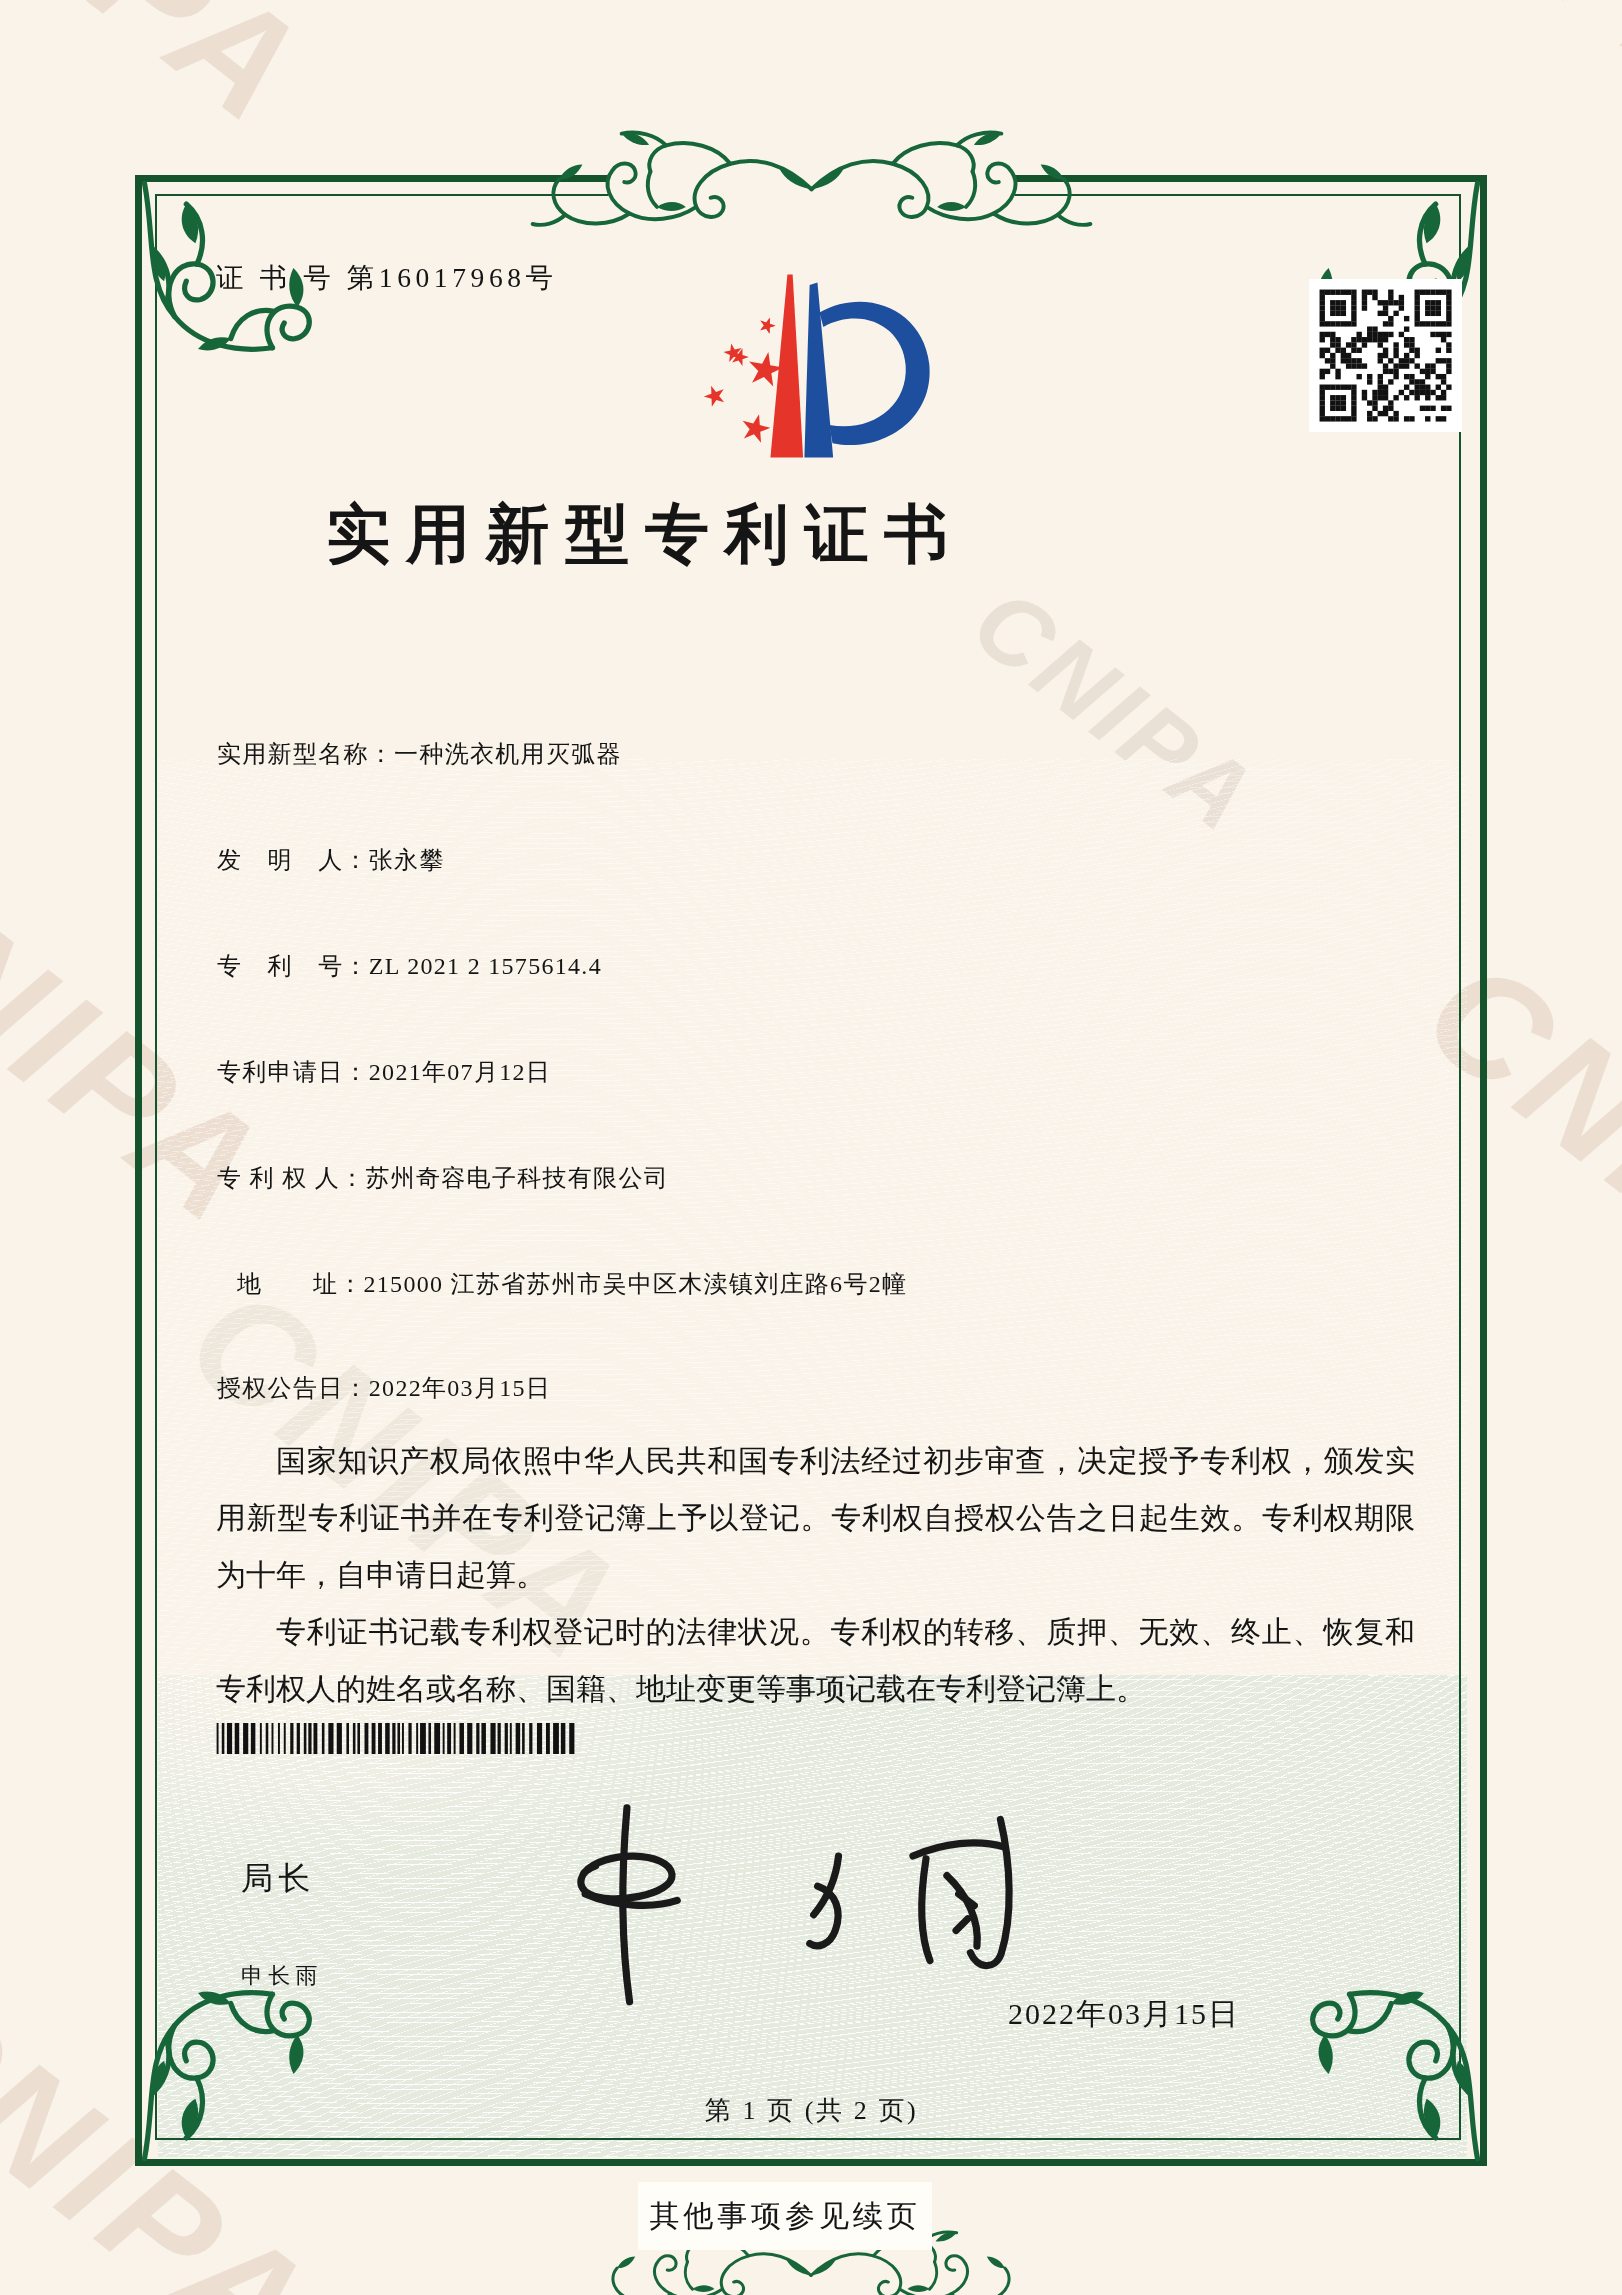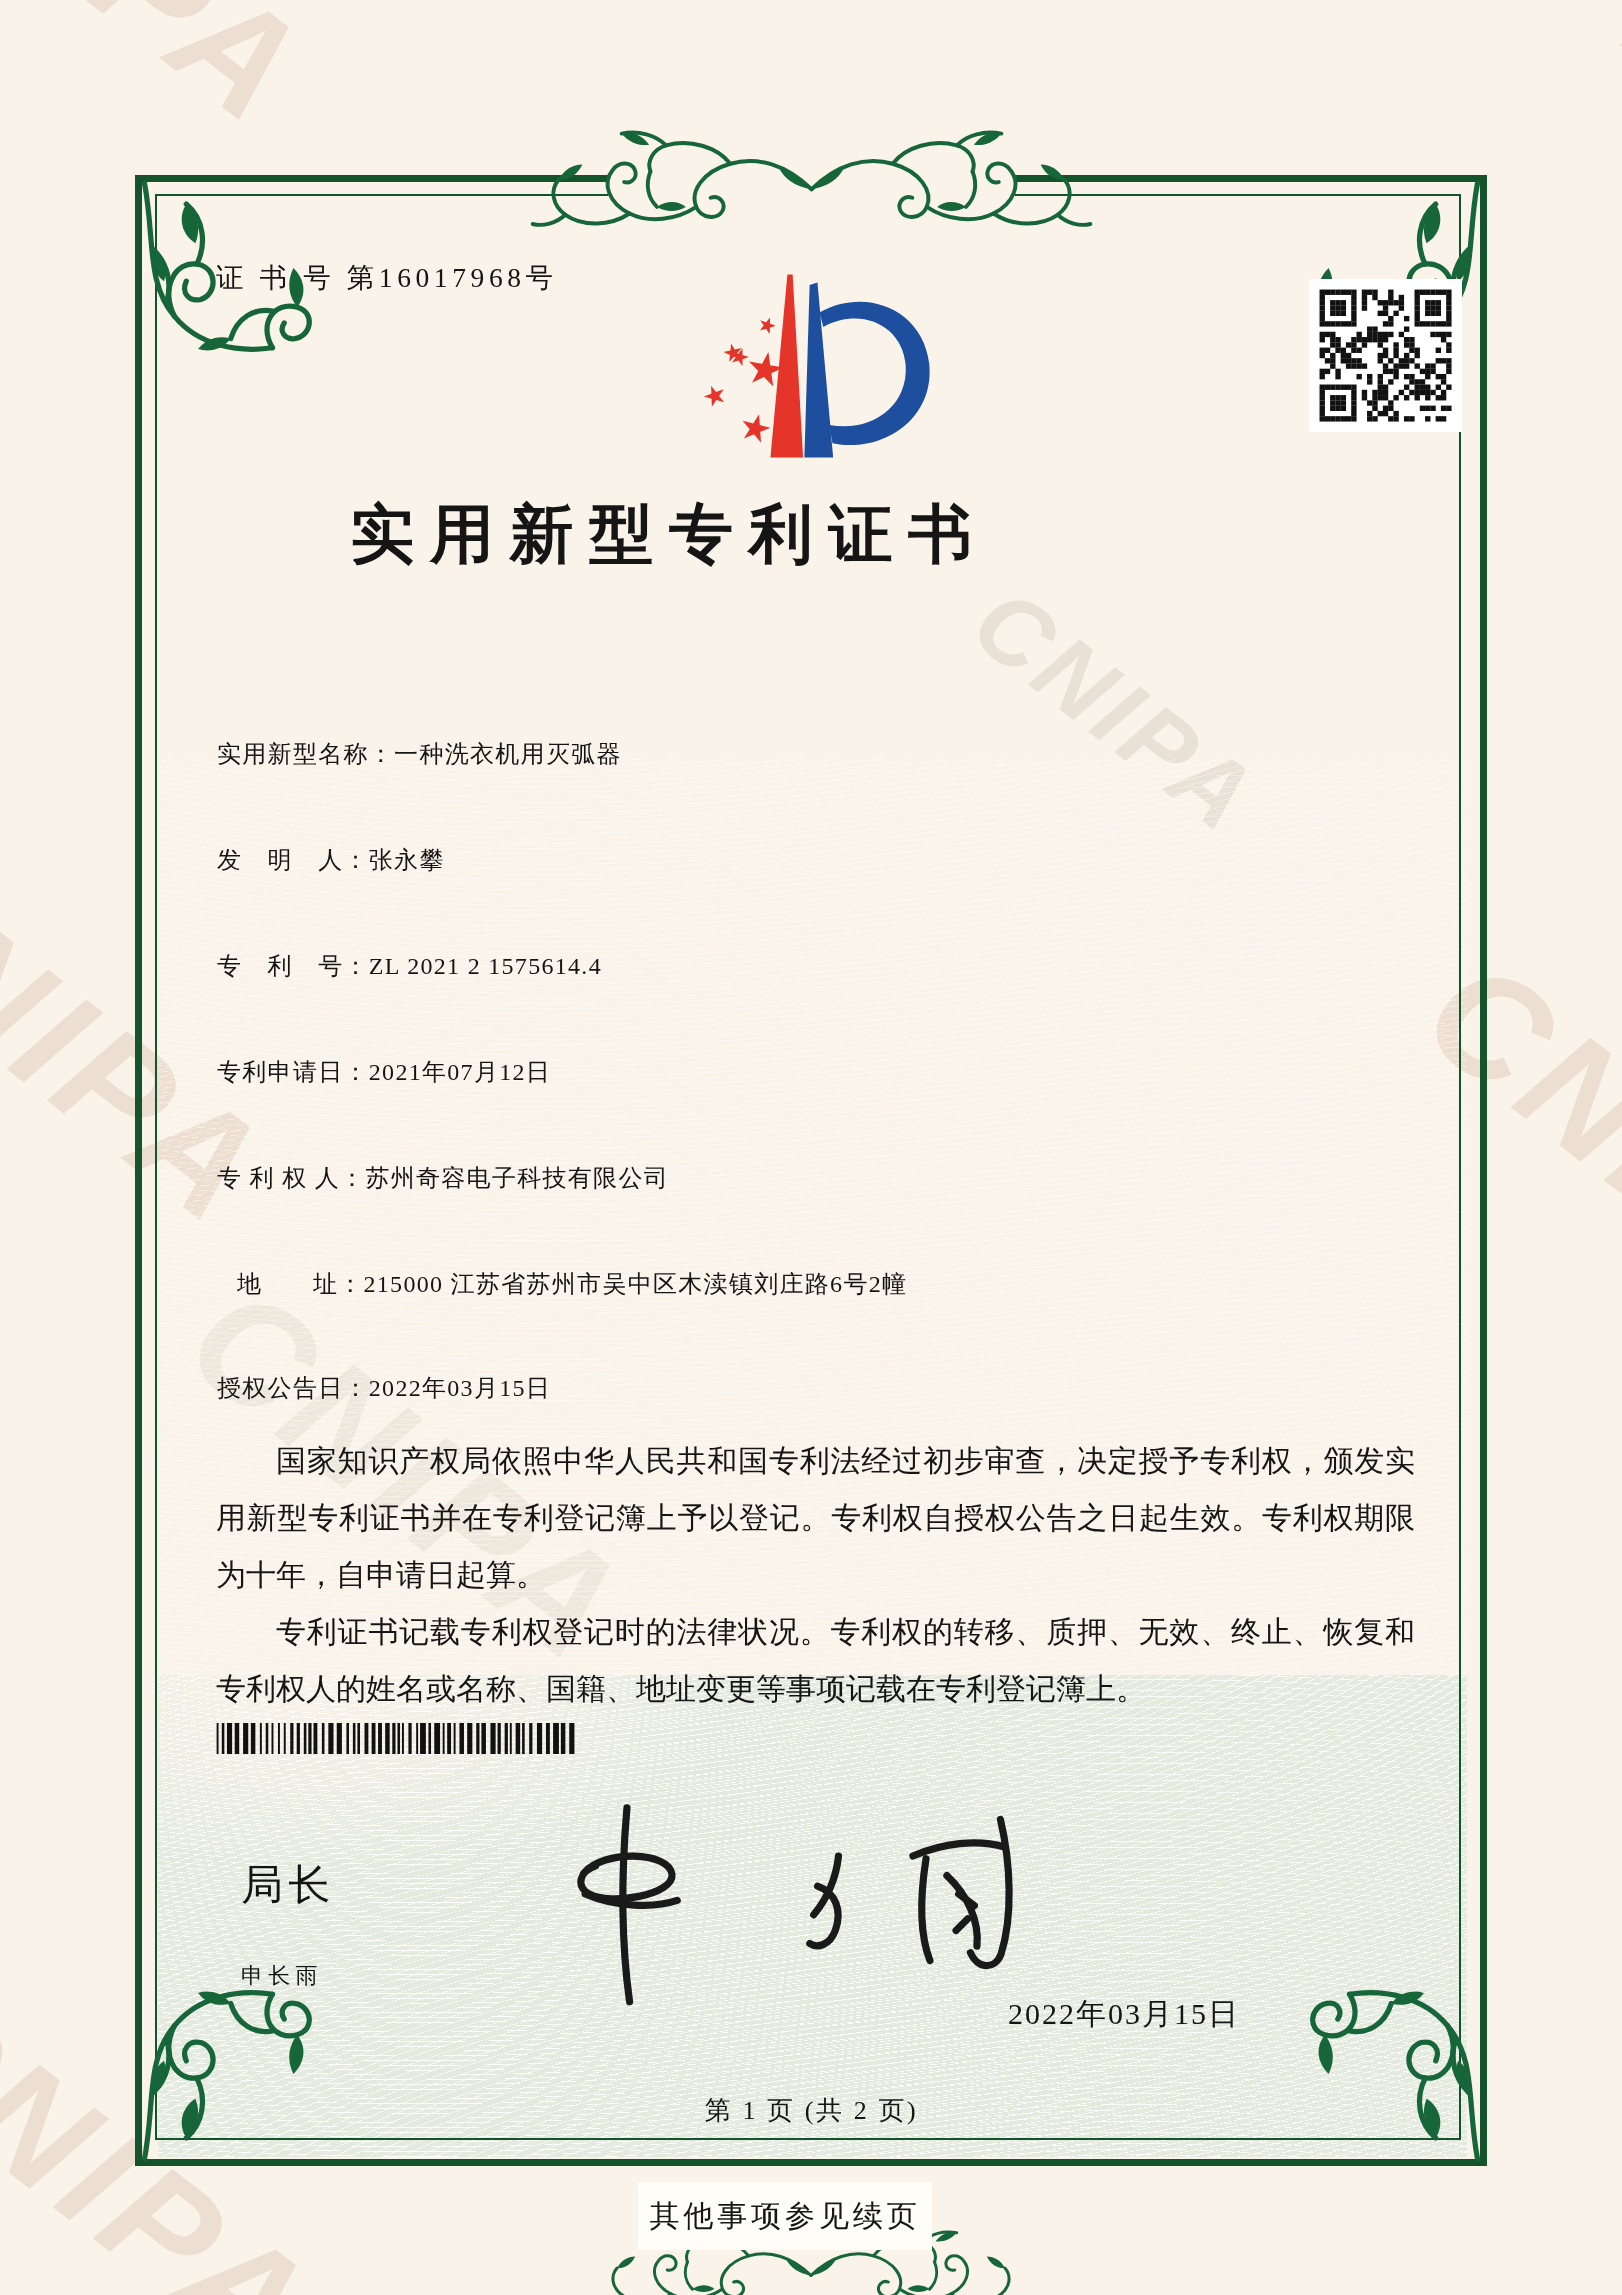--- a/index.html
+++ b/index.html
@@ -40,32 +40,32 @@
   .frame-inner{position:absolute; left:155px; top:194px; width:1302px; height:1942px;
     border:2px solid #14532b; z-index:1;}
   .corner{position:absolute; width:196px; height:222px; z-index:2;}
   .ornament{position:absolute; z-index:2;}
   
   .cert-no{position:absolute; left:216px; top:260px; font-size:27.5px; letter-spacing:4.6px; z-index:3;}
   .logo{position:absolute; left:703px; top:272px; z-index:3;}
   .qr{position:absolute; left:1309px; top:279px; width:153px; height:153px; background:#fff;
       padding:0; z-index:3;}
   .title{position:absolute; left:0; top:491px; width:1290px; text-align:center;
-    font-size:64px; font-weight:700; letter-spacing:15.7px; z-index:3;padding-left:24px;}
+    font-size:64px; font-weight:700; letter-spacing:15.7px; z-index:3;}
   
   .row{position:absolute; left:217px; font-size:24px; white-space:nowrap; letter-spacing:1.3px; z-index:3;}
   .row .lab{letter-spacing:1.3px;}
   .grant-no{position:absolute; left:842px; font-size:30px; white-space:nowrap; letter-spacing:1.3px; z-index:3;}
   
   .paras{position:absolute; left:216px; top:1432px; width:1199px; font-size:30px;
     line-height:57px; text-align:justify; z-index:3;}
   .paras p{margin:0; text-indent:2em;}
   
   .barcode{position:absolute; left:213px; top:1723px; z-index:3;}
-  .signer-title{position:absolute; left:241px; top:1857px; font-size:42px; letter-spacing:5.2px;
+  .signer-title{position:absolute; left:241px; top:1857px; font-size:32px; letter-spacing:5.2px;
     font-family:Liberation Sans, sans-serif; font-weight:500; z-index:3;}
   .signer-name{position:absolute; left:241px; top:1929px; font-size:22px; letter-spacing:5.2px;
     font-family:"Liberation Sans","DejaVu Sans",sans-serif; font-weight:500; z-index:3;margin-top:32px;}
   .signature{position:absolute; left:543px; top:1796px; z-index:3;}
   .issue-date{position:absolute; left:1008px; top:1994px; font-size:30px; letter-spacing:2px; z-index:3;}
   .page-info{position:absolute; left:0; top:2093px; width:1623px; text-align:center;
     font-size:26px; letter-spacing:2.6px; z-index:3;}
   .footer-strip{position:absolute; left:638px; top:2182px; width:294px; height:68px;
     background:#fffdf8; z-index:3; display:flex; align-items:center; justify-content:center;}
   .footer-note{font-size:30px; letter-spacing:3.9px;}

